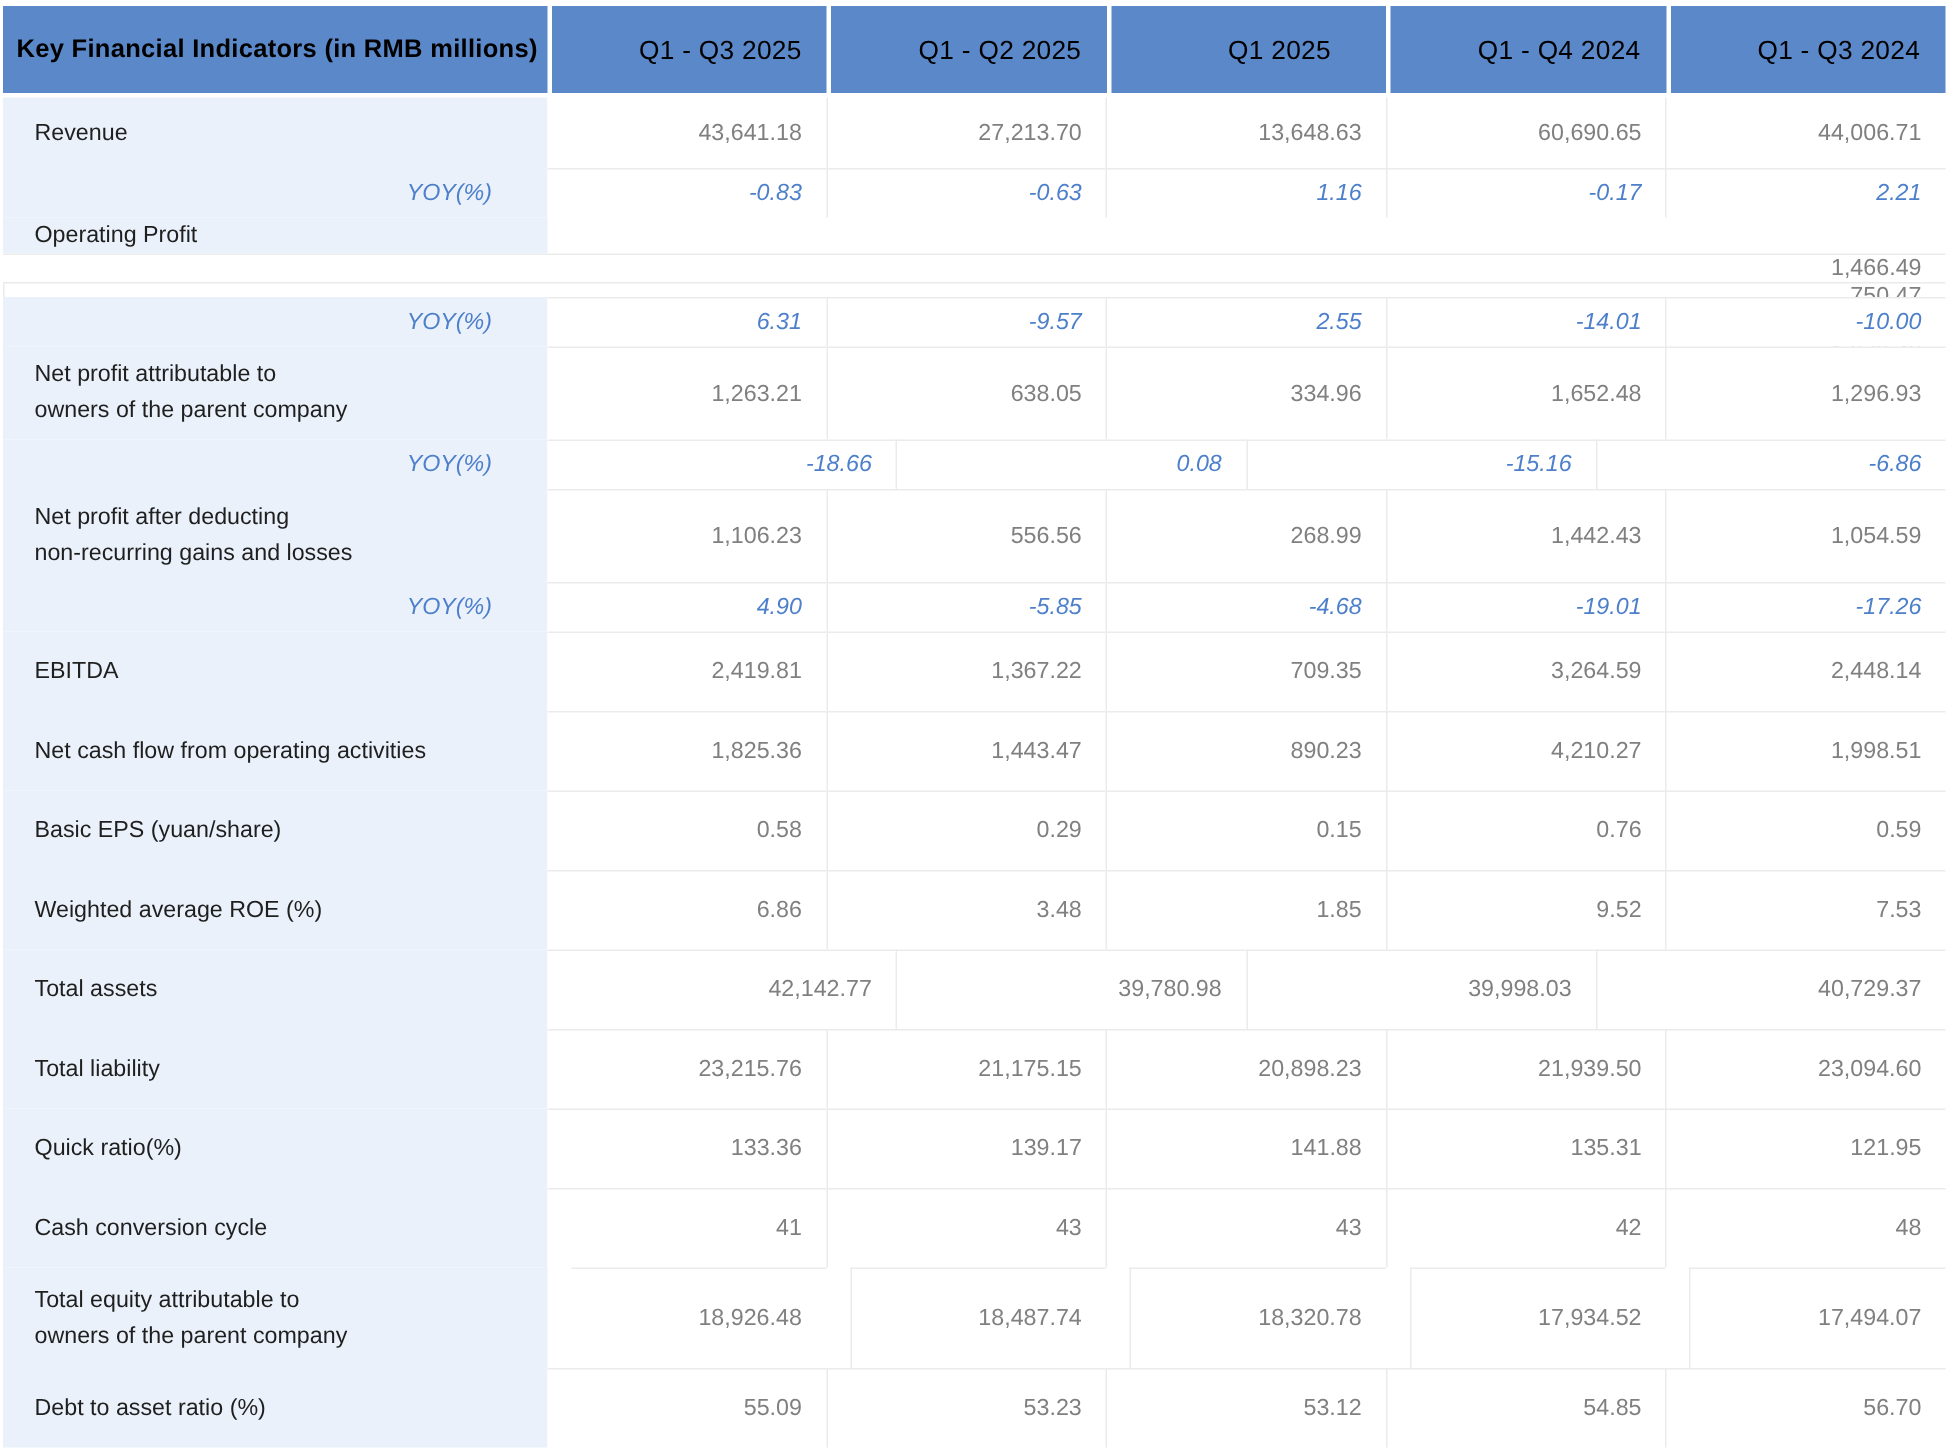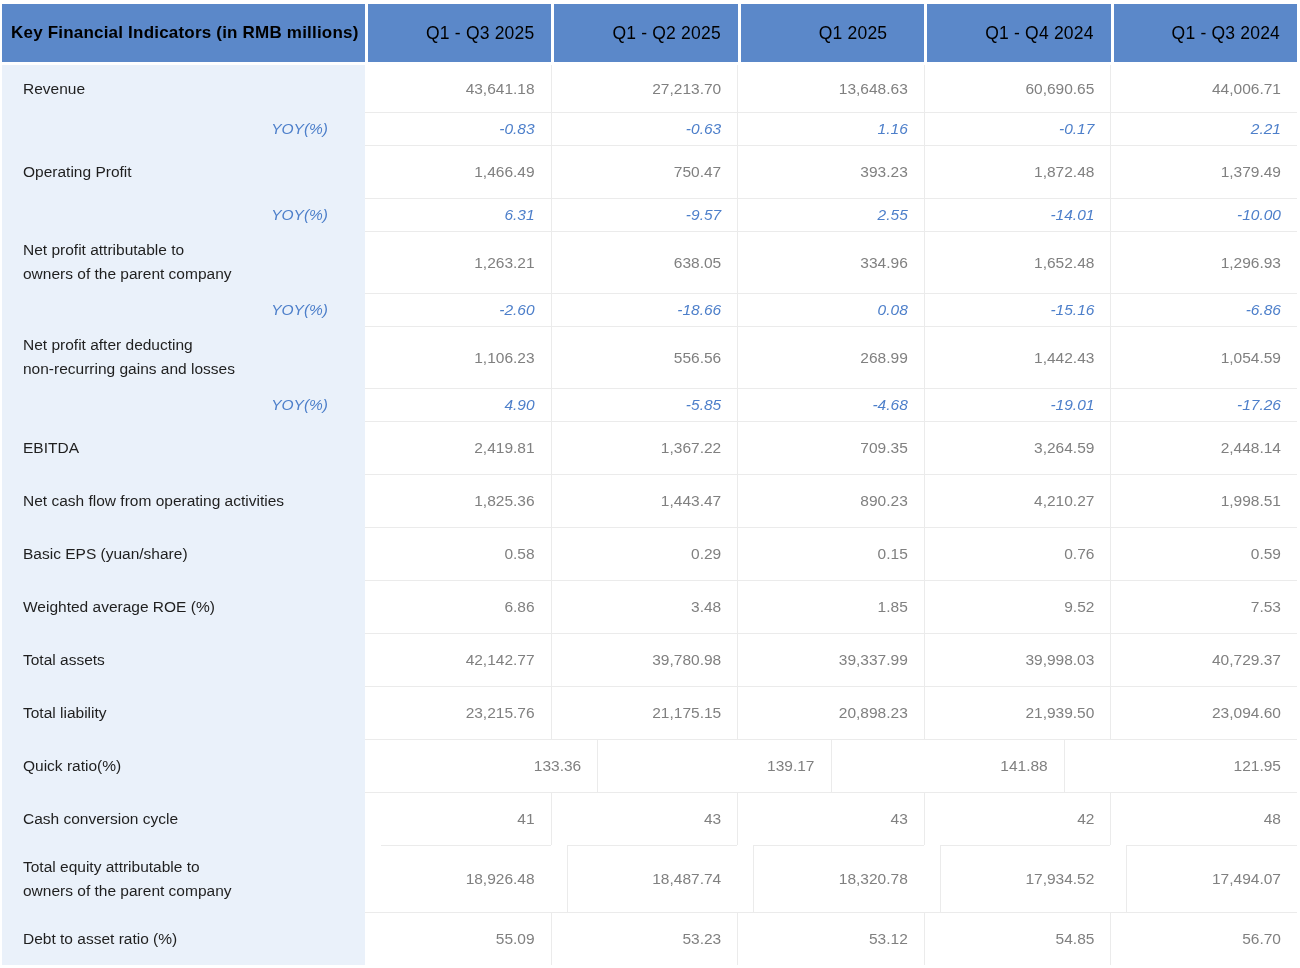--- a/index.html
+++ b/index.html
@@ -50,21 +50,21 @@
         <div class="cell">44,006.71</div>
       </div>
       <div class="row yoy-row" style="height: 33px;">
         <div class="rlabel yoy">YOY(%)</div>
         <div class="cell">-0.83</div>
         <div class="cell">-0.63</div>
         <div class="cell">1.16</div>
         <div class="cell">-0.17</div>
         <div class="cell">2.21</div>
       </div>
-      <div class="row" style="height: 53px;">
+      <div class="row" style="height: 53px; flex-direction: column;">
         <div class="rlabel">Operating Profit</div>
         <div class="cell">1,466.49</div>
         <div class="cell">750.47</div>
         <div class="cell">393.23</div>
         <div class="cell">1,872.48</div>
         <div class="cell">1,379.49</div>
       </div>
       <div class="row yoy-row" style="height: 33px;">
         <div class="rlabel yoy">YOY(%)</div>
         <div class="cell">6.31</div>
@@ -77,21 +77,20 @@
         <div class="rlabel">Net profit attributable to
 owners of the parent company</div>
         <div class="cell">1,263.21</div>
         <div class="cell">638.05</div>
         <div class="cell">334.96</div>
         <div class="cell">1,652.48</div>
         <div class="cell">1,296.93</div>
       </div>
       <div class="row yoy-row" style="height: 33px;">
         <div class="rlabel yoy">YOY(%)</div>
-        <div class="cell">-2.60</div>
         <div class="cell">-18.66</div>
         <div class="cell">0.08</div>
         <div class="cell">-15.16</div>
         <div class="cell">-6.86</div>
       </div>
       <div class="row" style="height: 62px;">
         <div class="rlabel">Net profit after deducting
 non-recurring gains and losses</div>
         <div class="cell">1,106.23</div>
         <div class="cell">556.56</div>
@@ -136,37 +135,37 @@
         <div class="cell">6.86</div>
         <div class="cell">3.48</div>
         <div class="cell">1.85</div>
         <div class="cell">9.52</div>
         <div class="cell">7.53</div>
       </div>
       <div class="row" style="height: 53px;">
         <div class="rlabel">Total assets</div>
         <div class="cell">42,142.77</div>
         <div class="cell">39,780.98</div>
-        <div class="cell">39,337.99</div>
         <div class="cell">39,998.03</div>
         <div class="cell">40,729.37</div>
       </div>
       <div class="row" style="height: 53px;">
         <div class="rlabel">Total liability</div>
         <div class="cell">23,215.76</div>
         <div class="cell">21,175.15</div>
         <div class="cell">20,898.23</div>
         <div class="cell">21,939.50</div>
         <div class="cell">23,094.60</div>
       </div>
       <div class="row" style="height: 53px; justify-content: flex-end;">
         <div class="rlabel">Quick ratio(%)</div>
         <div class="cell">133.36</div>
         <div class="cell">139.17</div>
         <div class="cell">141.88</div>
+        <div class="cell">135.31</div>
         <div class="cell">121.95</div>
       </div>
       <div class="row" style="height: 53px;">
         <div class="rlabel">Cash conversion cycle</div>
         <div class="cell">41</div>
         <div class="cell">43</div>
         <div class="cell">43</div>
         <div class="cell">42</div>
         <div class="cell">48</div>
       </div>

